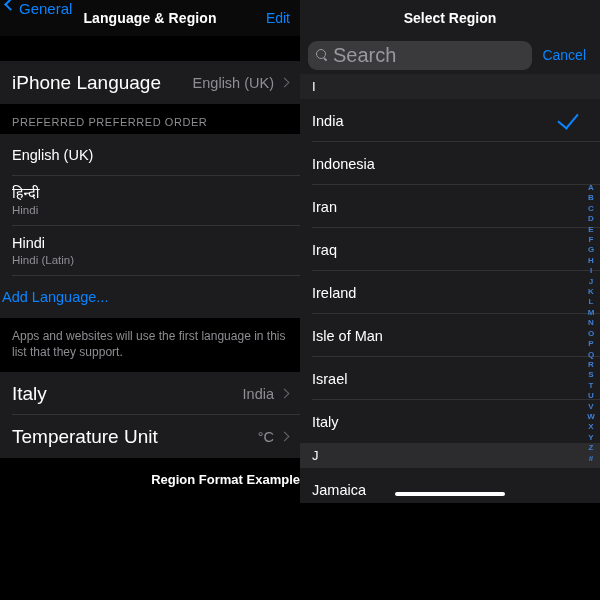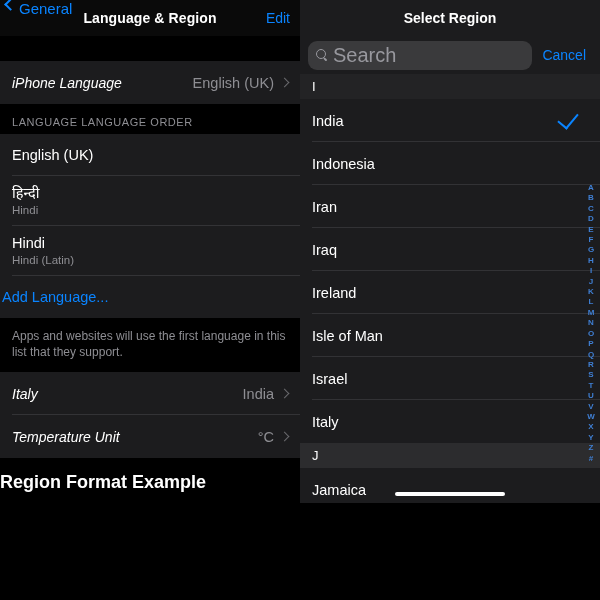--- a/index.html
+++ b/index.html
@@ -61,21 +61,21 @@
     padding: 0 12px;
     min-height: 43px;
     background: #1c1c1e;
     cursor: pointer;
   }
   .row .sep {
     position: absolute; left: 12px; right: 0; bottom: 0;
     height: 1px; background: #333336;
   }
   .row:last-child .sep { display: none; }
-  .row-title { color: #fff; font-size: 14px; flex: 1; font-style: italic; }
+  .row-title { color: #fff; font-size: 19px; flex: 1; }
   .row-value { color: #8e8e93; font-size: 14.5px; margin-right: 7px; }
   .chev-r {
     width: 7px; height: 7px;
     border-right: 1.8px solid #6a6a6e;
     border-top: 1.8px solid #6a6a6e;
     transform: rotate(45deg);
     flex: 0 0 auto;
   }
   .section-head {
     color: #8e8e93;
@@ -112,23 +112,23 @@
   .footer-note {
     background: #000;
     color: #8e8e93;
     font-size: 12px;
     line-height: 1.36;
     padding: 10px 14px 12px 12px;
   }
   .center-head {
     background: #000;
     color: #fff;
-    font-size: 18px;
+    font-size: 13px;
     font-weight: bold;
-    text-align: left;
+    text-align: right;
     padding-top: 14px;
   }
 
   
   #right {
     position: relative;
     width: 300px; height: 503px;
     background: #bef264;
     overflow: hidden;
   }
@@ -259,21 +259,21 @@
     <div class="gap" style="height:25px"></div>
 
     <div class="group">
       <div class="row">
         <span class="row-title">iPhone Language</span>
         <span class="row-value">English (UK)</span>
         <span class="chev-r"></span>
       </div>
     </div>
 
-    <div class="section-head">LANGUAGE LANGUAGE ORDER</div>
+    <div class="section-head">PREFERRED PREFERRED ORDER</div>
 
     <div class="group">
       <div class="stack-row" style="min-height:42px">
         <span class="stack-main">English (UK)</span>
         <span class="sep"></span>
       </div>
       <div class="stack-row">
         <span class="stack-main">हिन्दी</span>
         <span class="stack-sub">Hindi</span>
         <span class="sep"></span>

